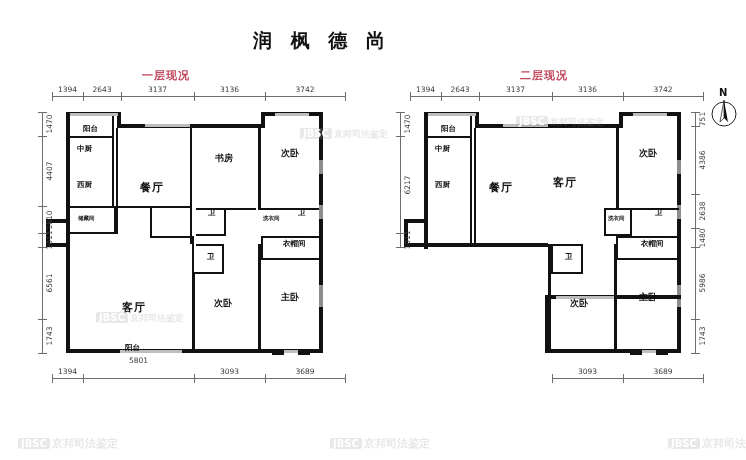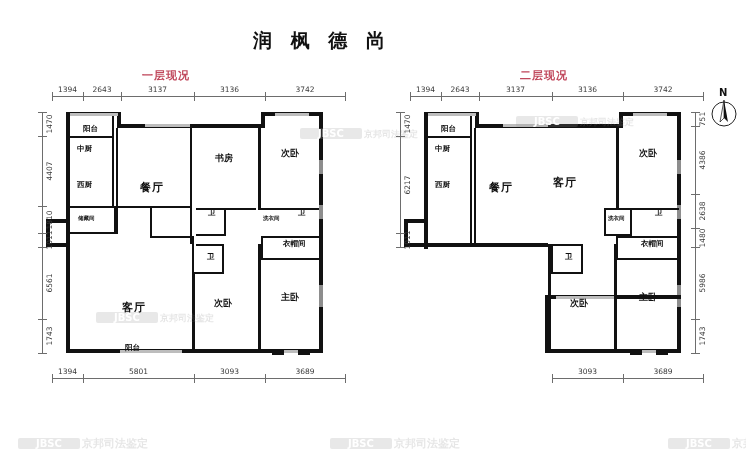--- a/index.html
+++ b/index.html
@@ -56,21 +56,21 @@
   }
 
   
   .wm{
     position:absolute;color:rgba(140,140,140,.22);
     font-size:11px;font-weight:bold;white-space:nowrap;
     pointer-events:none;user-select:none;
   }
   .wm .badge{
     display:inline-block;background:rgba(150,150,150,.22);color:#fff;
-    padding:0 18px;border-radius:2px;margin-right:2px;font-size:10px;
+    padding:0 3px;border-radius:2px;margin-right:2px;font-size:10px;
   }
   .wm-small{font-size:9px;}
 </style>
 </head>
 <body>
 
 <div id="stage">
 
   <div class="title">润 枫 德 尚</div>
 
@@ -282,21 +282,21 @@
       <div class="dimtext vert" style="left:45px;top:240px;transform:rotate(-90deg) translate(-50%,0);">1011</div>
       <div class="dimtext vert" style="left:45px;top:283px;transform:rotate(-90deg) translate(-50%,0);">6561</div>
       <div class="dimtext vert" style="left:45px;top:336px;transform:rotate(-90deg) translate(-50%,0);">1743</div>
       <div class="dimline dim-h" style="left:52px;top:378px;width:293px;"></div>
       <div class="tick" style="left:52px;top:374px;width:1px;height:9px;"></div>
       <div class="tick" style="left:83px;top:374px;width:1px;height:9px;"></div>
       <div class="tick" style="left:194px;top:374px;width:1px;height:9px;"></div>
       <div class="tick" style="left:265px;top:374px;width:1px;height:9px;"></div>
       <div class="tick" style="left:345px;top:374px;width:1px;height:9px;"></div>
       <div class="dimtext" style="left:67.5px;top:367px;transform:translateX(-50%);">1394</div>
-      <div class="dimtext" style="left:138.5px;top:367px;transform:translateX(-50%);">5801</div>
+      <div class="dimtext" style="left:138.5px;top:356px;transform:translateX(-50%);">5801</div>
       <div class="dimtext" style="left:229.5px;top:367px;transform:translateX(-50%);">3093</div>
       <div class="dimtext" style="left:305px;top:367px;transform:translateX(-50%);">3689</div>
       <div class="dimline dim-h" style="left:410px;top:96px;width:293px;"></div>
       <div class="tick" style="left:410px;top:92px;width:1px;height:9px;"></div>
       <div class="tick" style="left:441px;top:92px;width:1px;height:9px;"></div>
       <div class="tick" style="left:479px;top:92px;width:1px;height:9px;"></div>
       <div class="tick" style="left:552px;top:92px;width:1px;height:9px;"></div>
       <div class="tick" style="left:623px;top:92px;width:1px;height:9px;"></div>
       <div class="tick" style="left:703px;top:92px;width:1px;height:9px;"></div>
       <div class="dimtext" style="left:425.5px;top:85px;transform:translateX(-50%);">1394</div>

